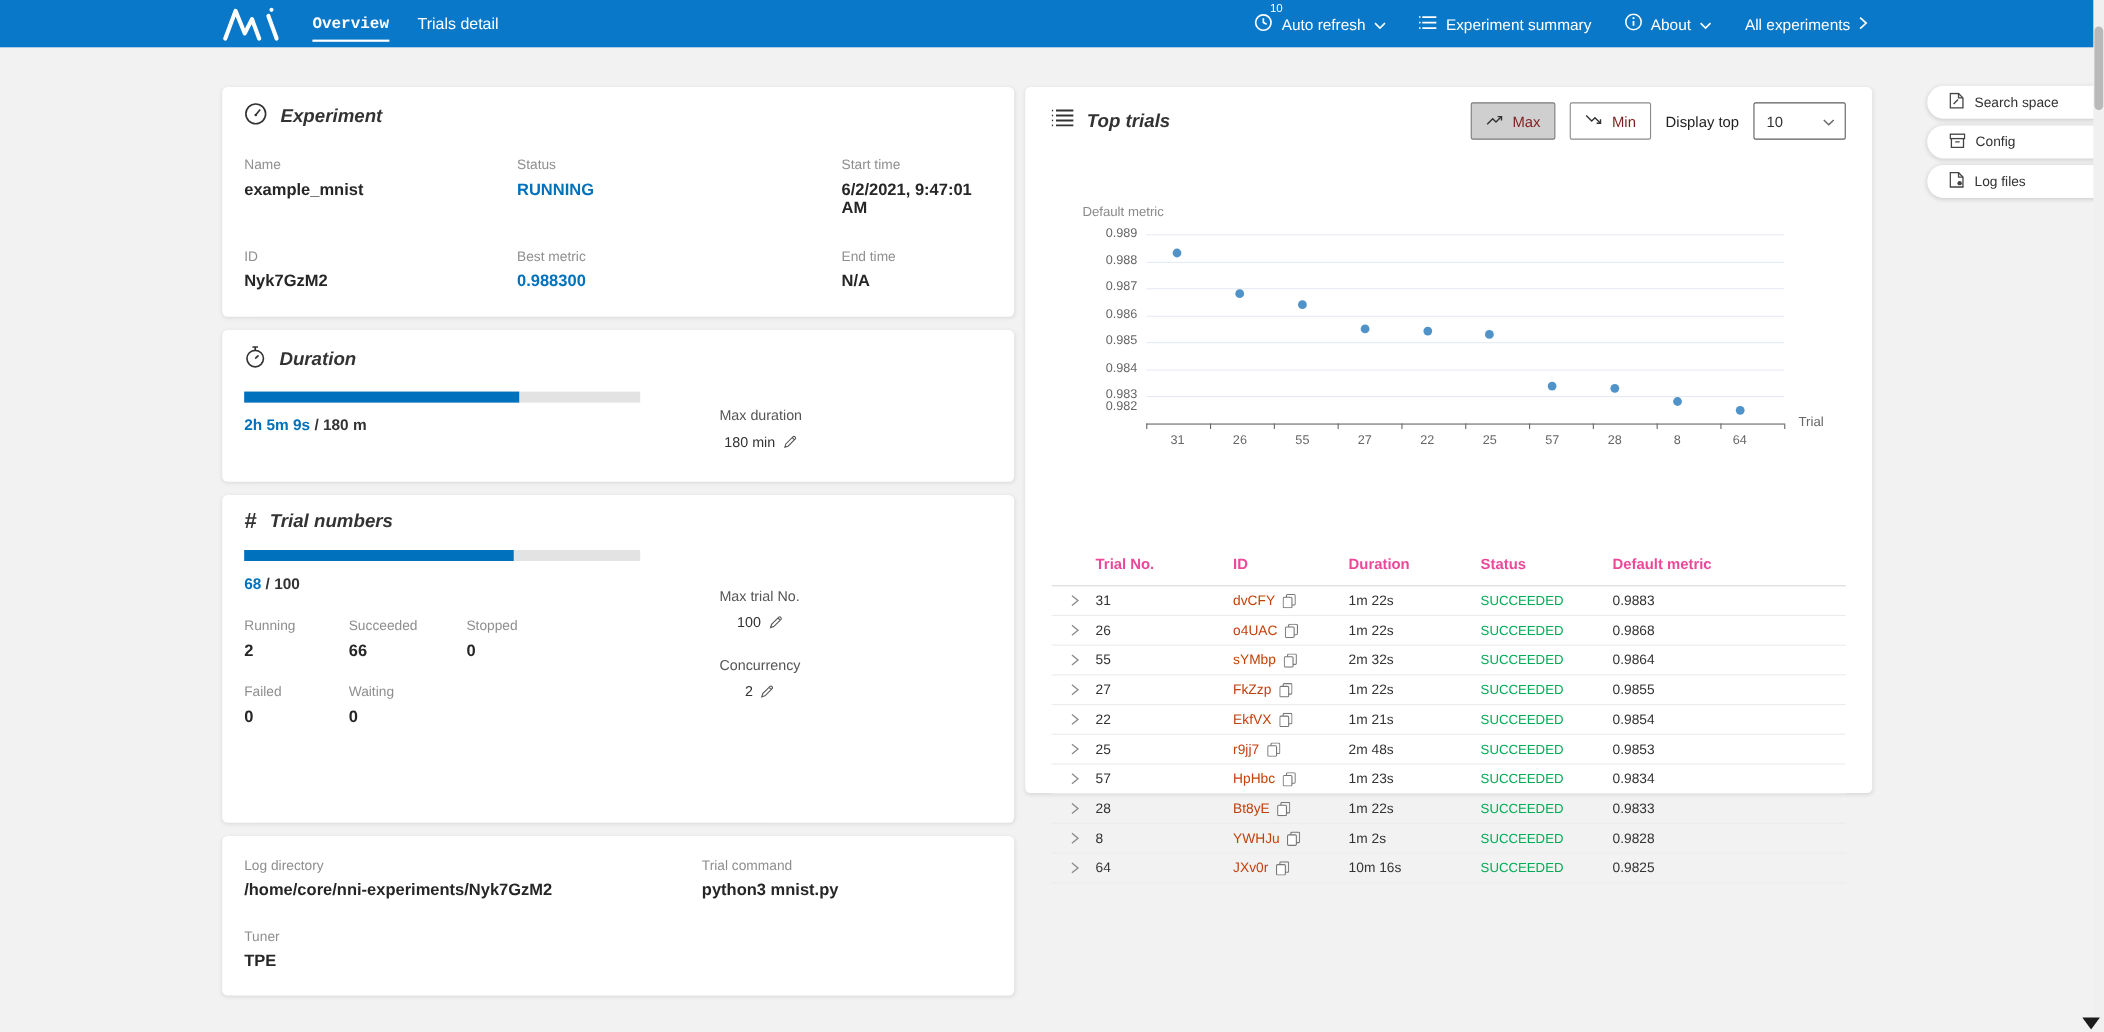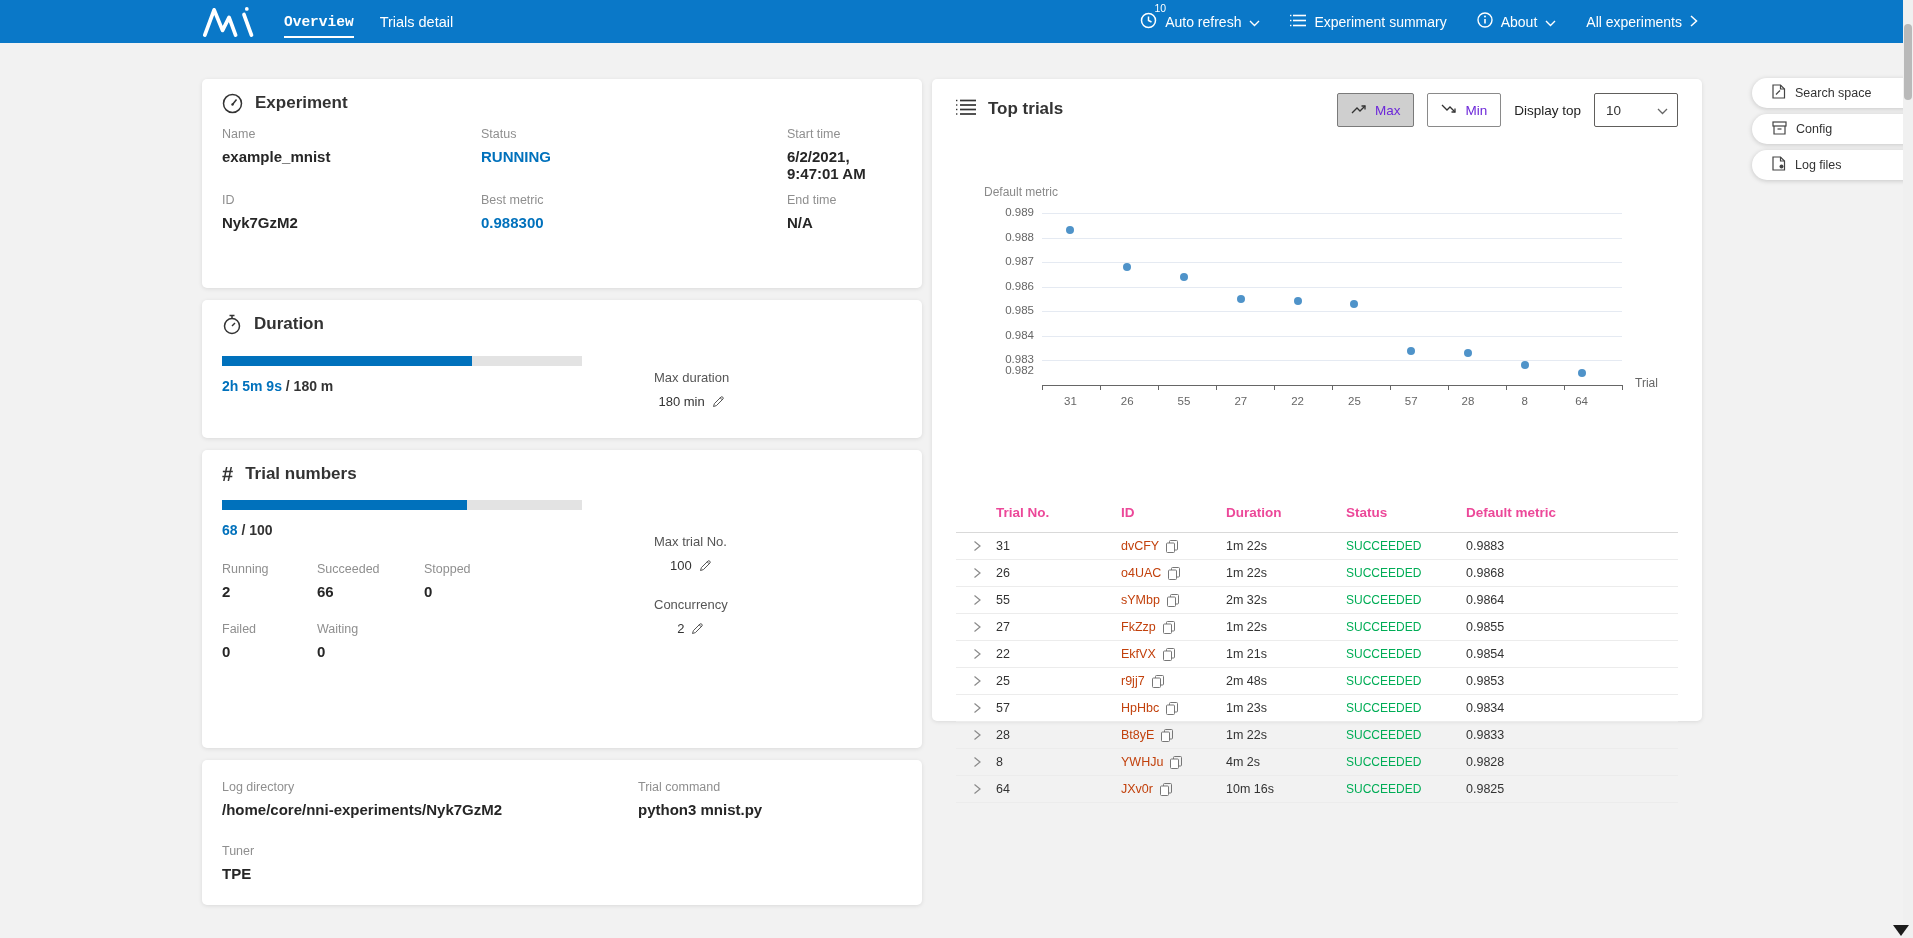--- a/index.html
+++ b/index.html
@@ -22,24 +22,24 @@
   .nav-tab.active::after { content:""; position:absolute; left:0; right:0; bottom:-8px; height:1.5px; background:#fff; }
   .nav-right { margin-left:auto; display:flex; align-items:center; gap:30px; padding-right:215px; font-size:14px; }
   .nav-item { display:flex; align-items:center; gap:8px; cursor:pointer; white-space:nowrap; }
   .clock-wrap { position:relative; display:flex; }
   .nav-badge { position:absolute; top:-10px; right:-9px; font-size:10.5px; }
   
   .main { display:flex; gap:10px; padding:36px 0 0 202px; }
   .col-left { width:720px; display:flex; flex-direction:column; gap:12px; }
   .col-right { width:770px; }
   .card { background:#fff; border-radius:5px; box-shadow:0 1px 4px rgba(0,0,0,.10); padding:14px 20px; }
-  .card-title { display:flex; align-items:flex-start; gap:12px; font-size:17px; font-weight:bold; color:#333; }
+  .card-title { display:flex; align-items:center; gap:12px; font-size:17px; font-weight:bold; color:#333;font-style:italic; }
   .hash { font-size:20px; font-weight:bold; color:#333; line-height:20px; }
   
-  .exp-grid  { display:grid; grid-template-columns:248px 295px 1fr; row-gap:28px; margin-top:8px;gap:11px; }
+  .exp-grid  { display:grid; grid-template-columns:248px 295px 1fr; row-gap:28px; margin-top:24px; }
   .info-grid { display:grid; grid-template-columns:416px 1fr; row-gap:26px; margin-top:6px; }
   .field-label { font-size:12.5px; color:#8f8f8f; margin-bottom:7px; }
   .field-value { font-size:15px; color:#262626; font-weight:bold; }
   .field-value.accent { color:#0071bc; }
   
   .flex-body { display:flex; margin-top:16px; }
   .bar-col { width:380px; }
   .progress { height:10px; background:#e3e3e3; width:360px; }
   .progress-fill { height:100%; background:#0071bc; }
   .progress-text { margin-top:12px; font-size:14px; font-weight:bold; color:#333; }
@@ -49,21 +49,21 @@
   .side-field-label { font-size:13px; color:#555; }
   .side-field-value { margin-top:9px; font-size:13px; color:#333; display:flex; align-items:center; gap:7px; justify-content:center; }
   .pencil { cursor:pointer; display:flex; }
   .stats-grid { display:grid; grid-template-columns:95px 107px 1fr; row-gap:22px; margin-top:24px; width:380px; }
   .tn-side { margin-left:52px; padding-top:34px; }
   
   .tt-header { display:flex; align-items:center; }
   .tt-controls { margin-left:auto; display:flex; align-items:center; gap:13px; }
   .btn { display:flex; align-items:center; gap:8px; height:34px; padding:0 13px;
          border:1px solid #8a8a8a; background:#fff; border-radius:2px;
-         font-size:13.5px; color:#6d28d9; cursor:pointer; font-family:inherit; }
+         font-size:13.5px; color:#7f1d1d; cursor:pointer; font-family:inherit; }
   .btn.selected { background:#cfcfcf; border-color:#7a7a7a; }
   .display-top-label { font-size:13.5px; color:#222; }
   .select { width:84px; height:34px; border:1px solid #605e5c; border-radius:2px;
             display:flex; align-items:center; justify-content:space-between;
             padding:0 9px 0 11px; font-size:13.5px; cursor:pointer; background:#fff; }
   
   .chart { position:relative; height:262px; margin-top:28px; }
   .chart-title { position:absolute; top:30px; left:28px; font-size:12px; color:#8a8a8a; }
   .plot { position:absolute; left:86px; right:56px; top:58px; height:172px; }
   .gridline { position:absolute; left:0; right:0; height:1px; background:#e5eaf2; }
@@ -613,21 +613,21 @@
             <div class="cell-no">8</div>
             <div class="cell-id">
               <span>YWHJu</span>
               <span class="copyicon">
                 <svg width="12" height="13" viewBox="0 0 12 13">
                   <rect x="3.5" y="0.5" width="8" height="9.5" rx="1" fill="none" stroke="#777"></rect>
                   <rect x="0.5" y="3" width="8" height="9.5" rx="1" fill="#fff" stroke="#777"></rect>
                 </svg>
               </span>
             </div>
-            <div class="cell-duration">4m 2s</div>
+            <div class="cell-duration">1m 2s</div>
             <div class="cell-status" style="color: rgb(0, 173, 86);">SUCCEEDED</div>
             <div class="cell-metric">0.9828</div>
           </div>
           <div class="t-row">
             <div class="expander">
               <svg width="10" height="12" viewBox="0 0 10 12">
                 <polyline points="2.5,1.5 8,6 2.5,10.5" fill="none" stroke="#8a8a8a" stroke-width="1.2"></polyline>
               </svg>
             </div>
             <div class="cell-no">64</div>

